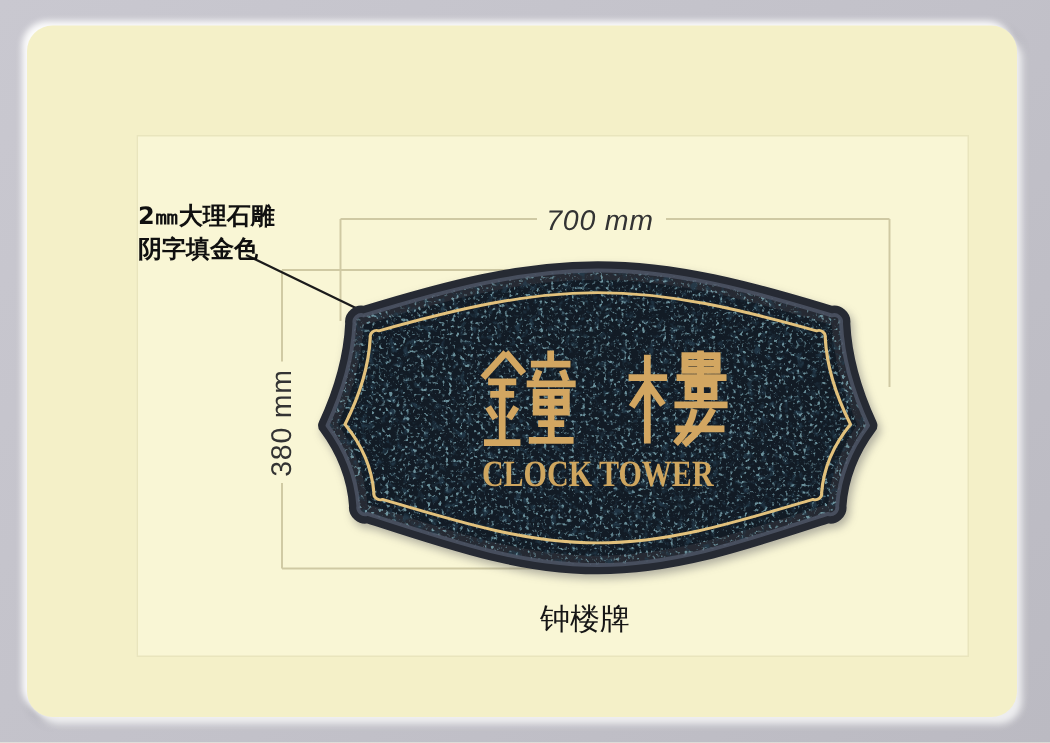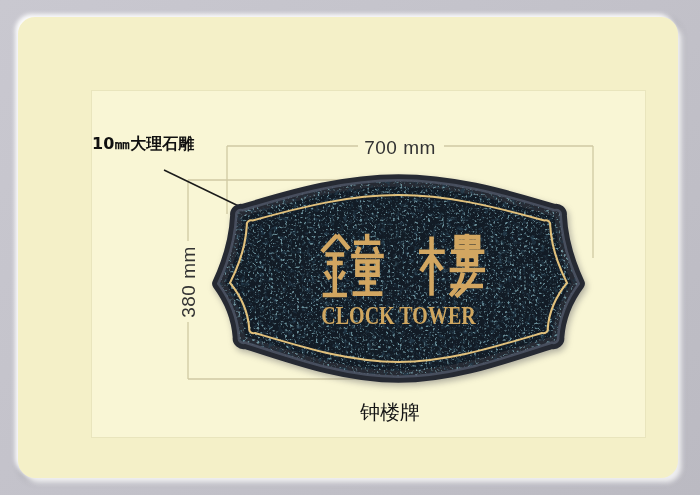--- a/index.html
+++ b/index.html
@@ -19,21 +19,21 @@
     position:absolute;left:73px;top:73px;width:555px;height:348px;
     background:#f9f6d5;border:1px solid #e9e5bd;box-sizing:border-box;
   }
   .dims-svg{position:absolute;left:0;top:0;z-index:2;}
   .plaque-wrap{
     position:absolute;left:208px;top:170px;width:381px;height:217px;z-index:3;
     filter:drop-shadow(2px 3px 3px rgba(70,70,80,0.4));
   }
   .label{position:absolute;z-index:4;color:#333;}
   .dim-label{font-size:19px;letter-spacing:0.5px;text-align:center;}
-  .dim-700{left:340px;top:137px;width:120px;}
+  .dim-700{left:340px;top:137px;width:120px;font-style:italic;}
   .dim-380{left:141px;top:272px;width:94px;height:20px;transform:rotate(-90deg);}
   .annotation{
     left:92px;top:133px;width:120px;font-size:16px;font-weight:bold;
     line-height:22px;color:#101010;font-family:"DejaVu Sans","Liberation Sans",sans-serif;
   }
   .caption{
     left:300px;top:399px;width:120px;text-align:right;font-size:20px;color:#161616;
     font-family:"DejaVu Sans","Liberation Sans",sans-serif;z-index:5;
   }
   .plaque-title-ghost{
@@ -131,16 +131,17 @@
   </g>
 </svg>
 </div>
 
 <div class="plaque-title-ghost">鐘樓</div>
 
 <div class="label dim-label dim-700">700 mm</div>
 <div class="label dim-label dim-380">380 mm</div>
 
 <div class="label annotation">
-  <div>10㎜大理石雕</div>
+  <div>2㎜大理石雕</div>
+  <div>阴字填金色</div>
 </div>
 
 <div class="label caption">钟楼牌</div>
 
 </body></html>

